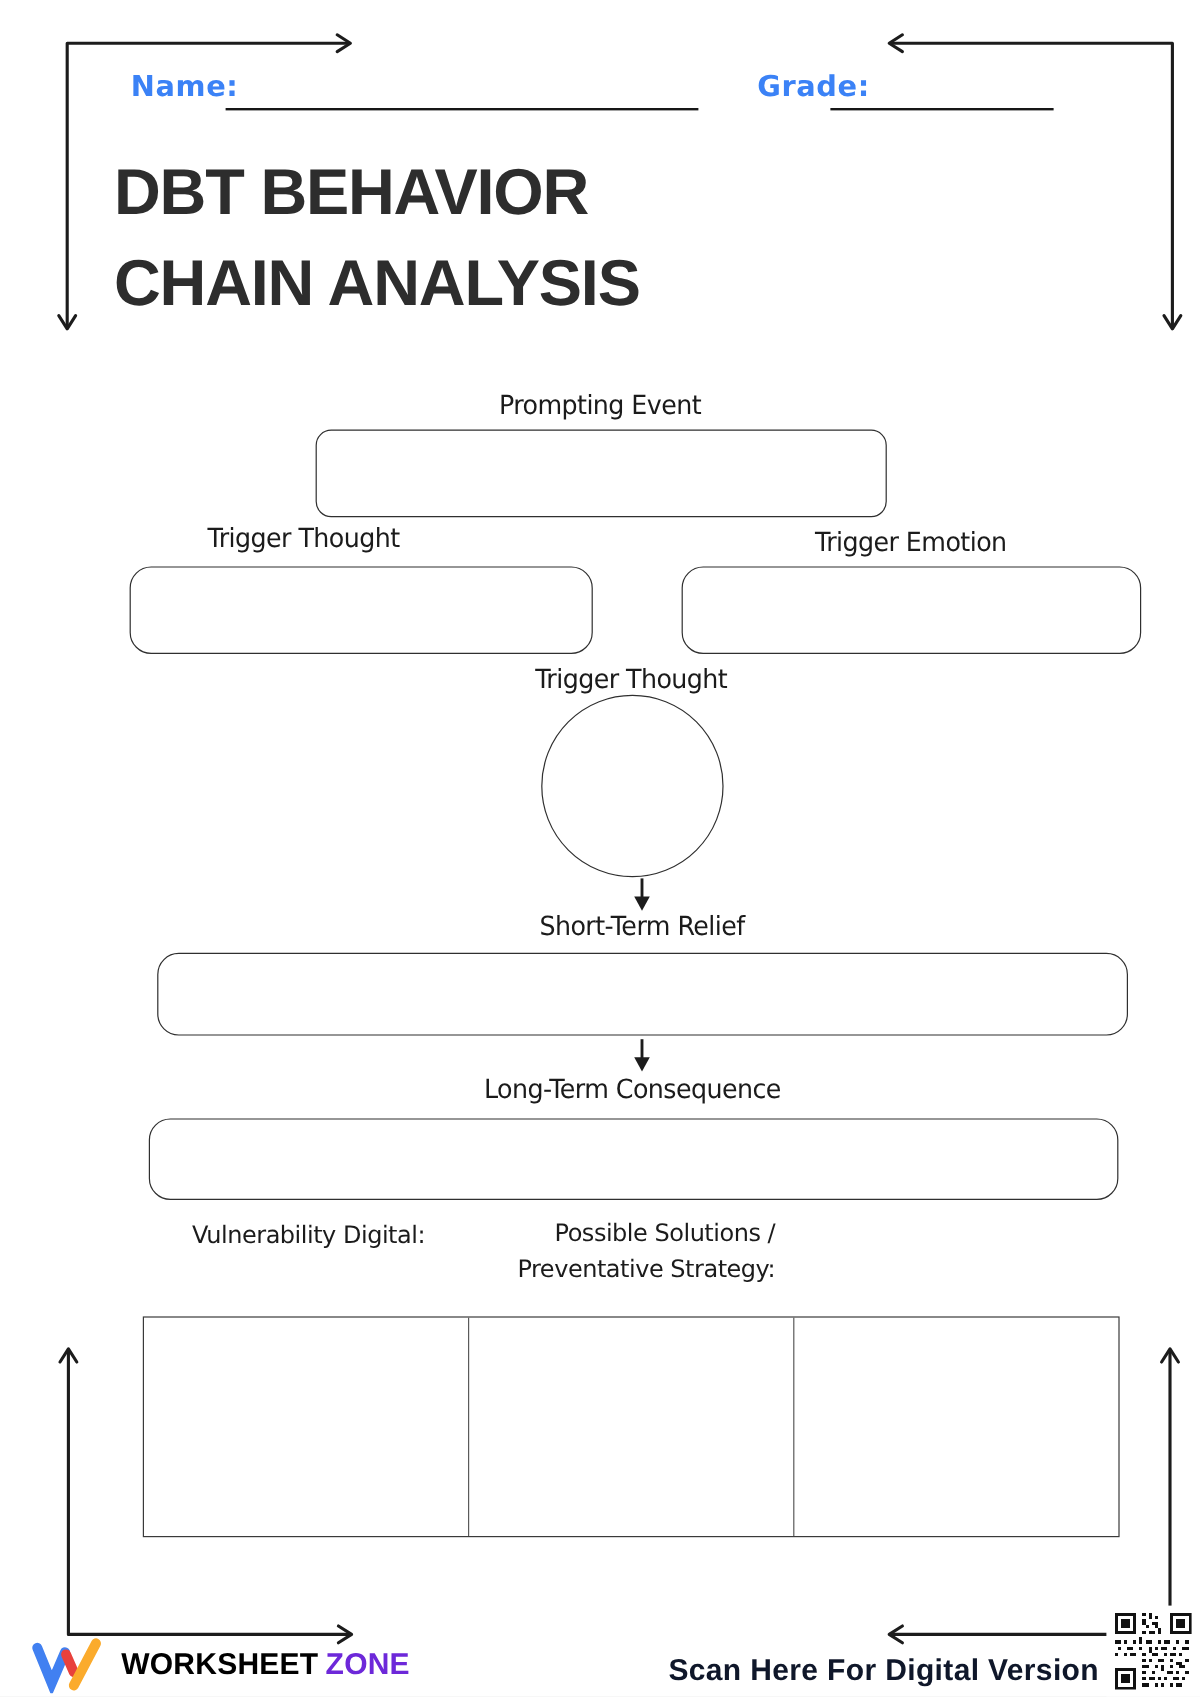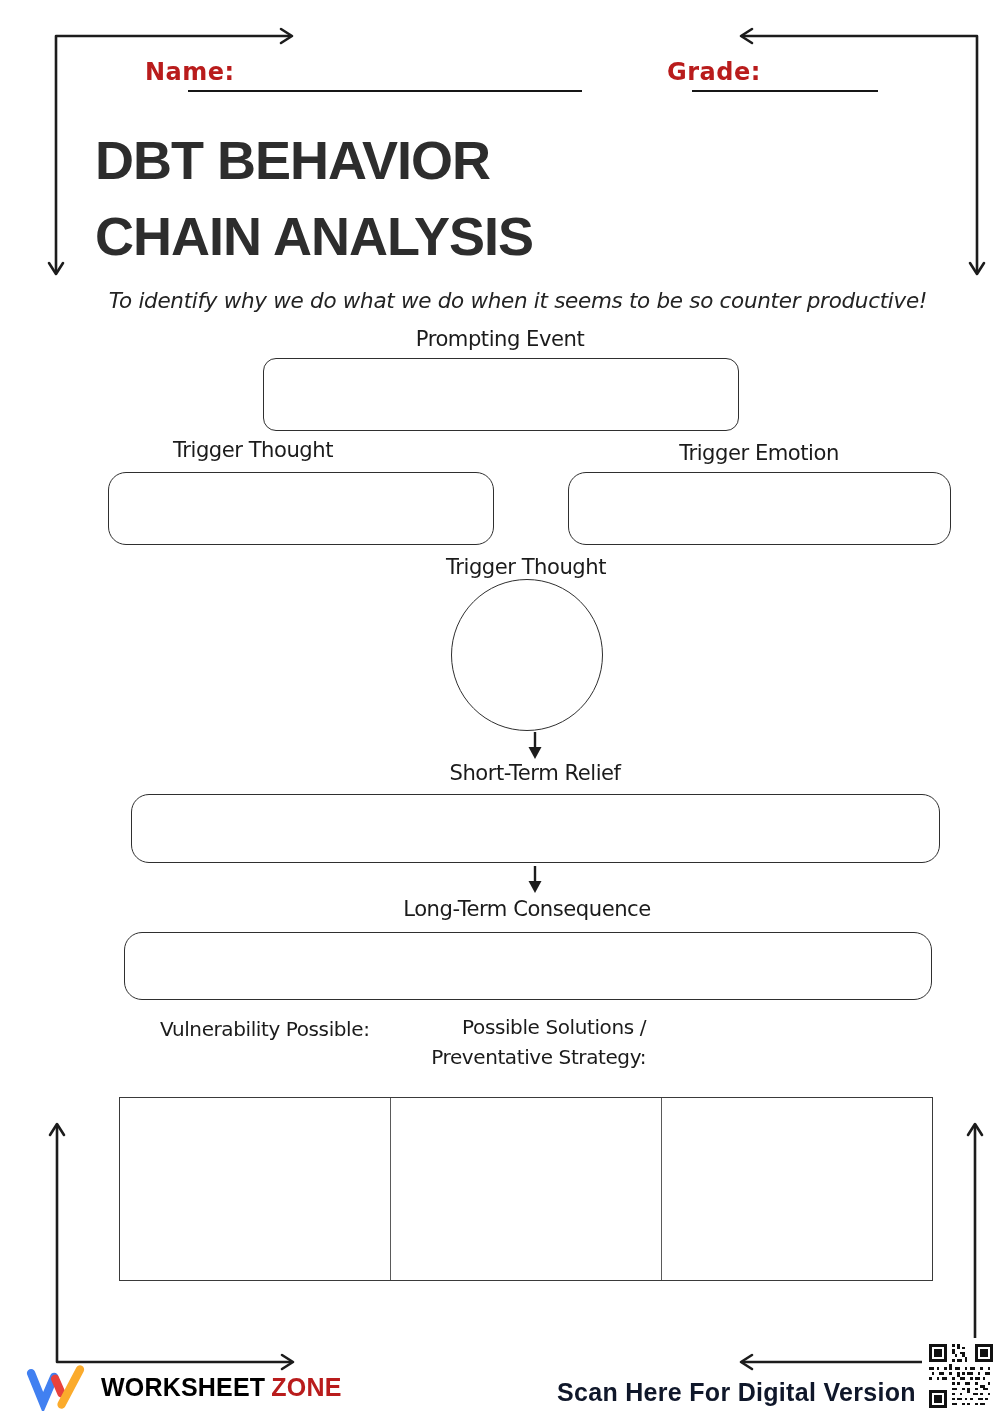--- a/index.html
+++ b/index.html
@@ -5,21 +5,21 @@
   html,body{margin:0;padding:0;background:#e9e9e9;}
   .page{
     position:relative;width:1000px;height:1414px;margin:0 auto;
     background:#ffffff;overflow:hidden;
     font-family:"DejaVu Sans",sans-serif;color:#1e1e1e;
   }
   .abs{position:absolute;}
   
   .arrow-layer{position:absolute;left:0;top:0;width:1000px;height:1414px;pointer-events:none;}
   
-  .field-label{font-weight:bold;font-size:24px;letter-spacing:0.5px;color:#b91c1c;margin-left:36px;}
+  .field-label{font-weight:bold;font-size:24px;letter-spacing:0.5px;color:#3b82f6;}
   .write-line{border-bottom:2.6px solid #171717;height:30px;}
   
   .title{font-family:"Liberation Sans",sans-serif;font-weight:bold;color:#2d2d2d;
          font-size:54px;line-height:76px;letter-spacing:-1px;}
   .subtitle{font-family:"DejaVu Sans",sans-serif;font-style:italic;font-size:21.5px;
             color:#232323;text-align:center;letter-spacing:-0.3px;}
   
   .dlabel{font-size:22px;color:#1b1b1b;text-align:center;letter-spacing:-0.5px;
           transform:scaleX(0.96);transform-origin:center;}
   
@@ -29,21 +29,21 @@
   
   .chead{font-size:20px;line-height:30px;color:#1b1b1b;letter-spacing:-0.4px;}
   
   .vtable{display:flex;border:1.6px solid #3a3a3a;background:#fff;}
   .vtable .cell{flex:1;}
   .vtable .cell + .cell{border-left:1.3px solid #5a5a5a;}
   
   .brand{display:flex;align-items:center;gap:9px;}
   .brand-text{font-family:"Liberation Sans",sans-serif;font-weight:bold;font-size:25px;letter-spacing:0.2px;}
   .brand-blue{color:#000000;}
-  .brand-orange{color:#b91c1c;margin-left:6px;}
+  .brand-orange{color:#6d28d9;margin-left:6px;}
   .scan-text{font-family:"Liberation Sans",sans-serif;font-size:25px;font-weight:600;color:#0f172a;letter-spacing:0.3px;}
   .qr-tile{background:#fff;display:flex;align-items:center;justify-content:center;}
 </style>
 </head>
 <body>
 
 <div class="page">
 
   <svg class="arrow-layer" viewBox="0 0 1000 1414" xmlns="http://www.w3.org/2000/svg">
     <g stroke="#1c1c1c" stroke-width="2.6" fill="none" stroke-linecap="round" stroke-linejoin="round">
@@ -87,41 +87,40 @@
   <div class="abs field-label" style="left:109px;top:58px;">Name:</div>
   <div class="abs write-line" style="left:188px;top:60px;width:394px;"></div>
   <div class="abs field-label" style="left:631px;top:58px;">Grade:</div>
   <div class="abs write-line" style="left:692px;top:60px;width:186px;"></div>
 
   <div class="abs title" style="left:95px;top:122px;">
     <div>DBT BEHAVIOR</div>
     <div>CHAIN ANALYSIS</div>
   </div>
 
-  <div class="abs subtitle" style="left:60px;top:288px;width:916px;">To identify why we do what we do when it seems to be so counter productive!</div>
 
   <div class="abs dlabel" style="left:263px;top:326px;width:474px;">Prompting Event</div>
   <div class="abs wbox" style="left:263px;top:358px;width:474px;height:71px;"></div>
 
   <div class="abs dlabel" style="left:108px;top:437px;width:290px;">Trigger Thought</div>
   <div class="abs wbox big-radius" style="left:108px;top:472px;width:384px;height:71px;"></div>
 
   <div class="abs dlabel" style="left:568px;top:440px;width:382px;">Trigger Emotion</div>
   <div class="abs wbox big-radius" style="left:568px;top:472px;width:381px;height:71px;"></div>
 
   <div class="abs dlabel" style="left:376px;top:554px;width:300px;">Trigger Thought</div>
   <div class="abs circle" style="left:451px;top:579px;width:150px;height:150px;"></div>
 
   <div class="abs dlabel" style="left:131px;top:760px;width:808px;">Short-Term Relief</div>
   <div class="abs wbox big-radius" style="left:131px;top:794px;width:807px;height:67px;"></div>
 
   <div class="abs dlabel" style="left:124px;top:896px;width:806px;">Long-Term Consequence</div>
   <div class="abs wbox big-radius" style="left:124px;top:932px;width:806px;height:66px;"></div>
 
-  <div class="abs chead" style="left:160px;top:1014px;width:232px;">Vulnerability Possible:</div>
+  <div class="abs chead" style="left:160px;top:1014px;width:232px;">Vulnerability Digital:</div>
   <div class="abs chead" style="left:410px;top:1012px;width:236px;text-align:right;">Possible Solutions / Preventative Strategy:</div>
 
   <div class="abs vtable" style="left:119px;top:1097px;width:812px;height:182px;">
     <div class="cell"></div>
     <div class="cell"></div>
     <div class="cell"></div>
   </div>
 
   <div class="abs brand" style="left:20px;top:1363px;">
     <svg width="72" height="48" viewBox="0 0 64 52" xmlns="http://www.w3.org/2000/svg" fill="none" stroke-linecap="round">

